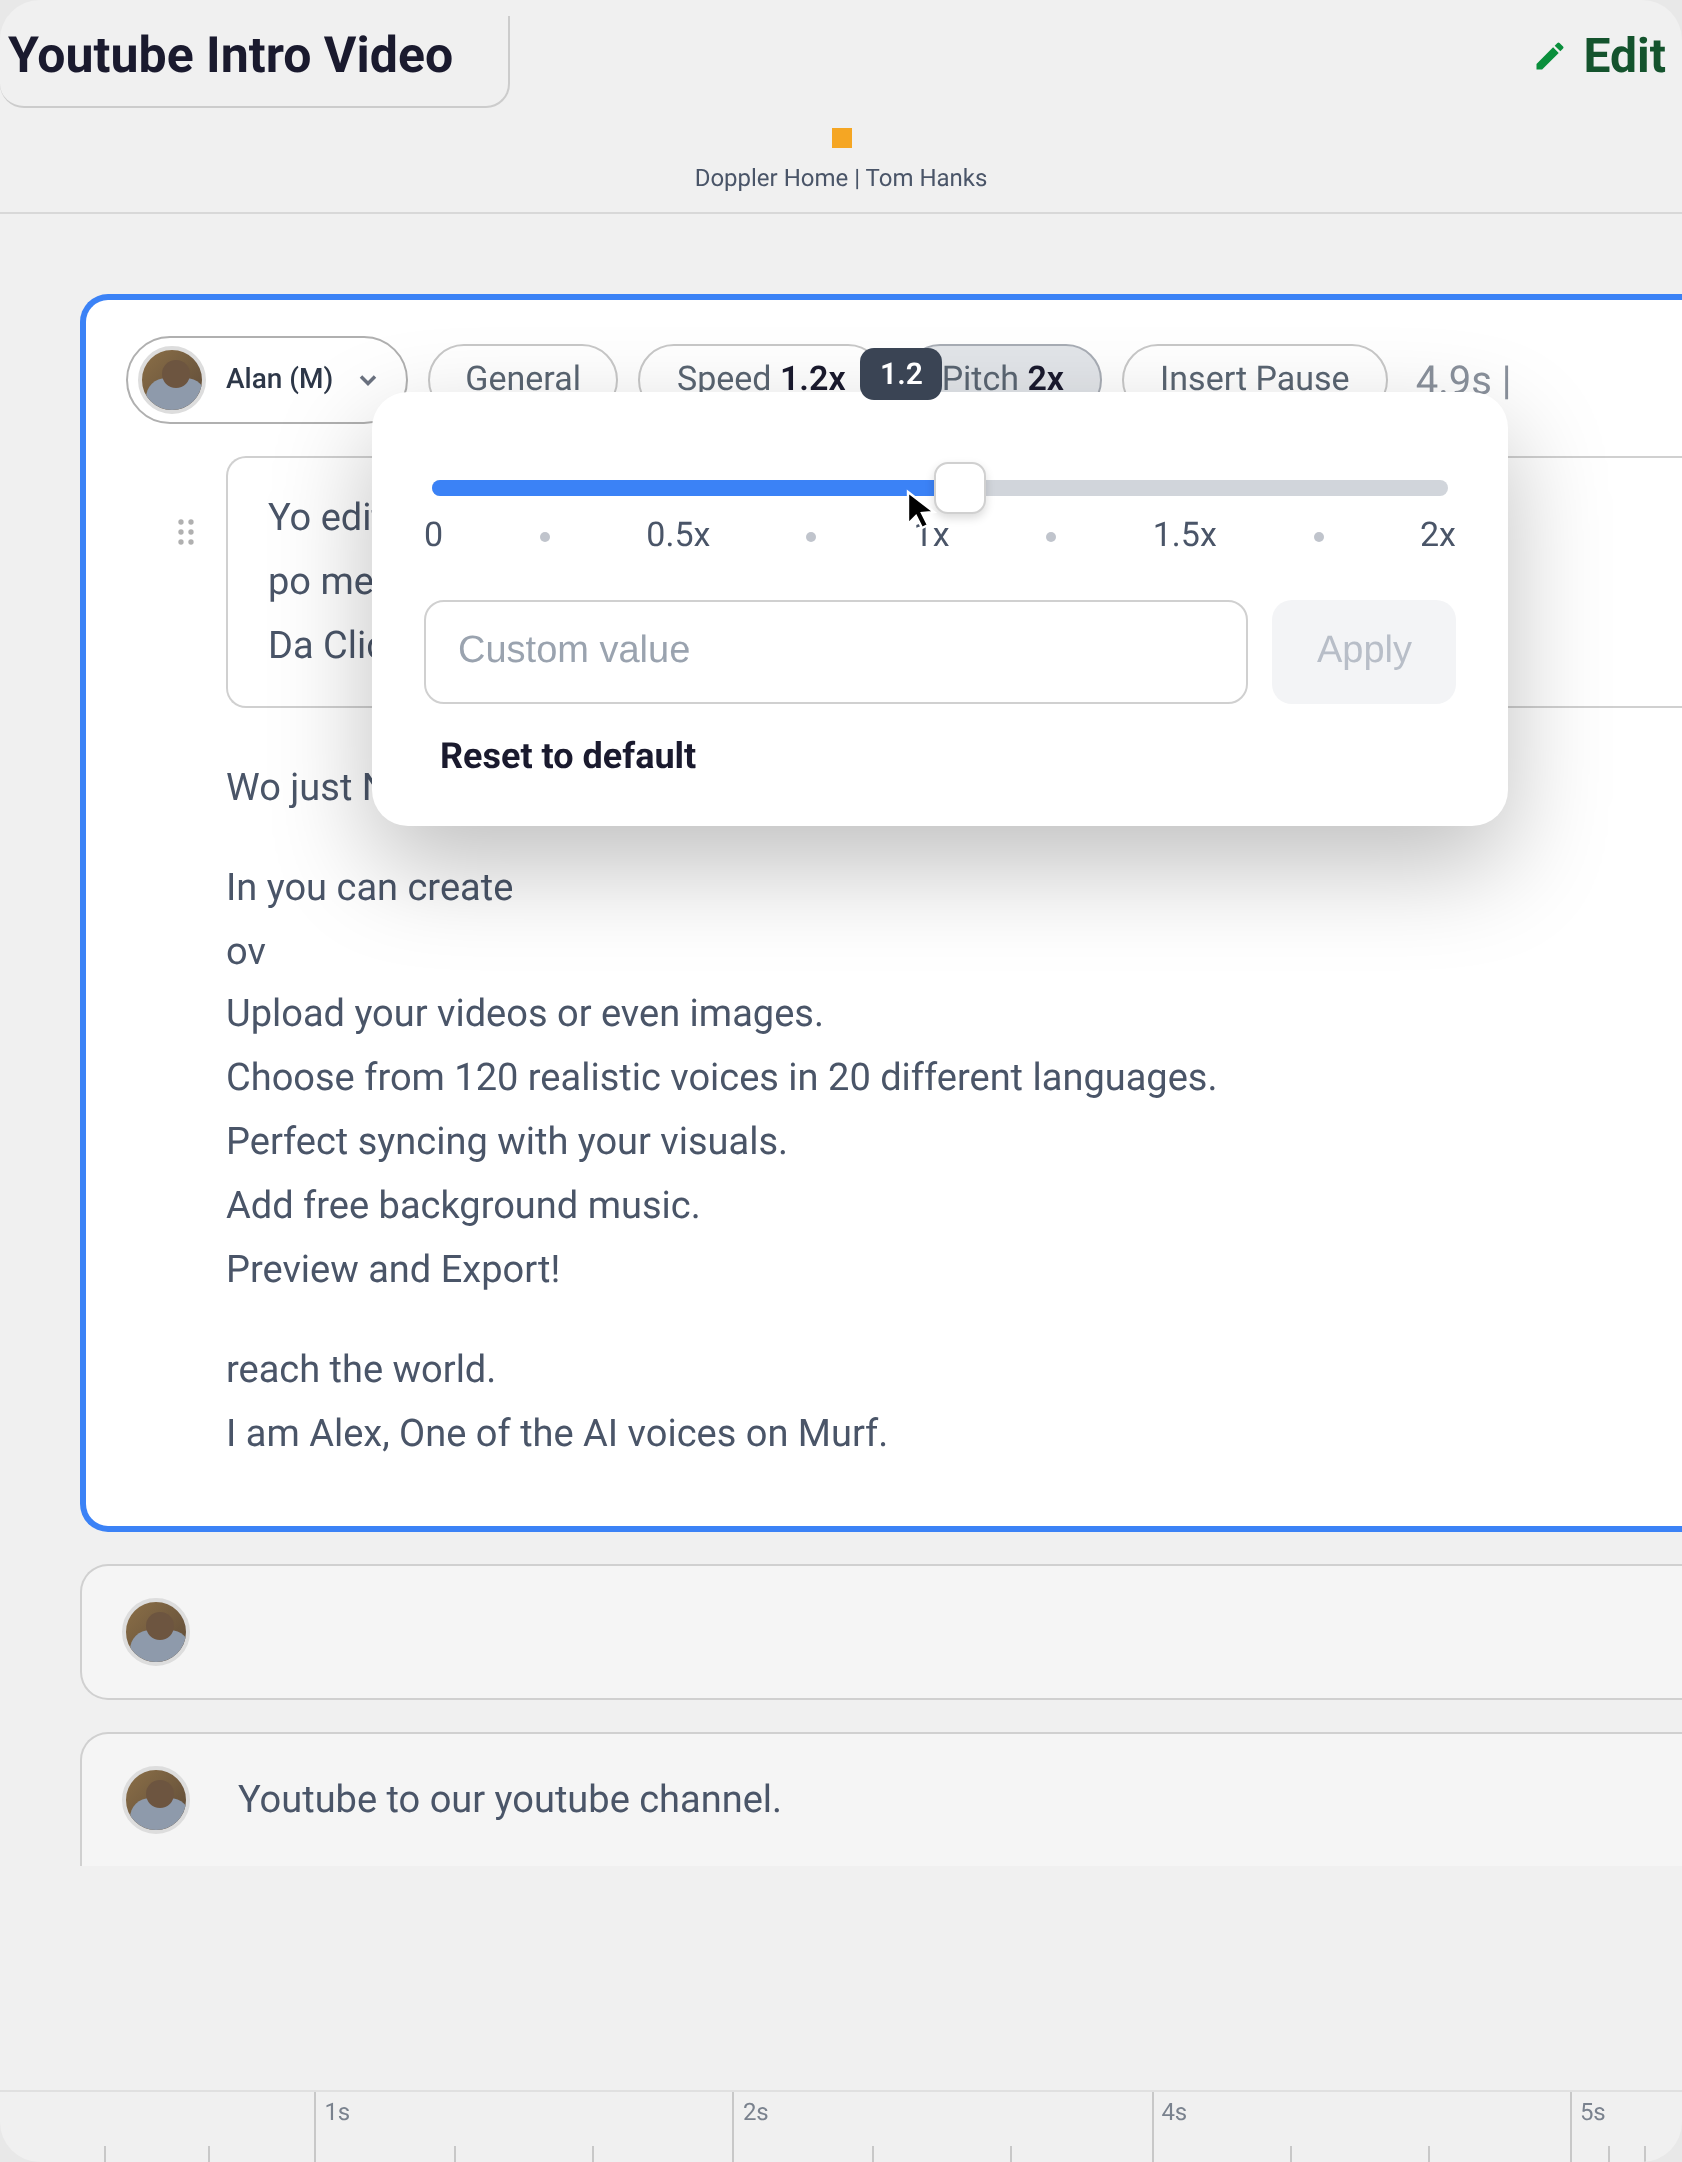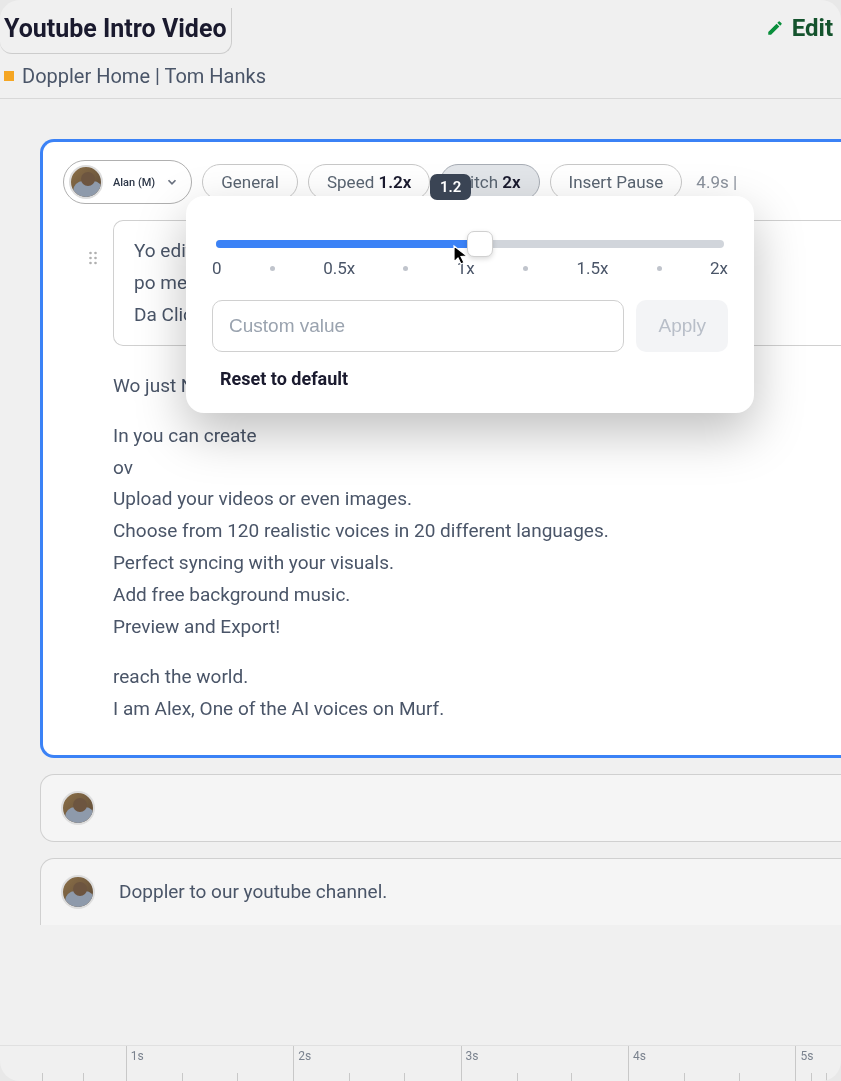--- a/index.html
+++ b/index.html
@@ -26,37 +26,38 @@
     .header {
       padding: 8px 0 0 0;
     }
     .title-tab {
       display: inline-block;
       background: #f0f0f0;
       border: 1px solid #ccc;
       border-top: none;
       border-left: none;
       border-radius: 0 0 12px 12px;
-      padding: 6px 4px 10px 0;
+      padding: 6px 27px 10px 0;
       margin-left: 0;
       text-align: center;
     }
     .title {
       font-size: 25px;
       font-weight: 700;
       color: #1a1a2e;
       padding-left: 4px;
     }
     .breadcrumb {
       display: flex;
       align-items: center;
       gap: 8px;
       padding: 10px 4px;
-      font-size: 20px;
+      font-size: 12px;
       color: #4a5568;
+      flex-direction: column;
     }
     .breadcrumb-marker {
       width: 10px;
       height: 10px;
       background: #f5a623;
       display: inline-block;
     }
     .edit-link {
       position: absolute;
       top: 14px;
@@ -122,21 +123,21 @@
       content: '';
       position: absolute;
       width: 30px;
       height: 20px;
       background: #8e9aab;
       bottom: -4px;
       left: 2px;
       border-radius: 10px 10px 0 0;
     }
     .voice-name {
-      font-size: 11px;
+      font-size: 14px;
       color: #2d3748;
       font-weight: 500;
     }
     .chevron-down {
       width: 14px;
       height: 14px;
       color: #6b7280;
     }
     .pill {
       border: 1.5px solid #c8c8c8;
@@ -150,21 +151,21 @@
     }
     .pill.active {
       background: #e2e5e9;
       border-color: #a8adb5;
     }
     .pill .value {
       color: #1a1a2e;
       font-weight: 600;
     }
     .duration {
-      font-size: 17px;
+      font-size: 20px;
       color: #8a919c;
       padding-left: 4px;
     }
     .content-area {
       margin: 0 0 0 50px;
       padding-right: 0;
     }
     .text-block-wrapper {
       position: relative;
     }
@@ -427,21 +428,21 @@
       <div class="para" style="margin-bottom:0">I am Alex, One of the AI voices on Murf.</div>
     </div>
   </div>
 
   <div class="secondary-block">
     <div class="avatar"></div>
   </div>
 
   <div class="secondary-block" style="border-bottom:none;border-radius:14px 0 0 0;">
     <div class="avatar"></div>
-    <span class="secondary-text" style="padding-left:0">Doppler to our youtube channel.</span>
+    <span class="secondary-text" style="padding-left:0">Youtube to our youtube channel.</span>
   </div>
 
   <div class="popover">
     <div class="tooltip-bubble">1.2</div>
     <div class="slider-track">
       <div class="slider-fill"></div>
       <div class="slider-thumb"></div>
     </div>
     <svg class="cursor-icon" width="20" height="22" viewBox="0 0 20 22">
       <path d="M2 2 L2 18 L6 14 L9 20 L12 18.5 L9 12.5 L15 12 Z" fill="#000" stroke="#fff" stroke-width="1.2"></path>
@@ -461,17 +462,16 @@
       <input class="custom-input" placeholder="Custom value" style="">
       <button class="apply-btn">Apply</button>
     </div>
     <div class="reset-link">Reset to default</div>
   </div>
 
   <div class="timeline">
     <div class="timeline-seg" style="flex:0.75;border-left:none"></div>
     <div class="timeline-seg">1s</div>
     <div class="timeline-seg">2s</div>
-    <div class="timeline-seg">3s</div>
     <div class="timeline-seg">4s</div>
     <div class="timeline-seg" style="flex:0.25">5s</div>
   </div>
 </div>
 
 </body></html>

